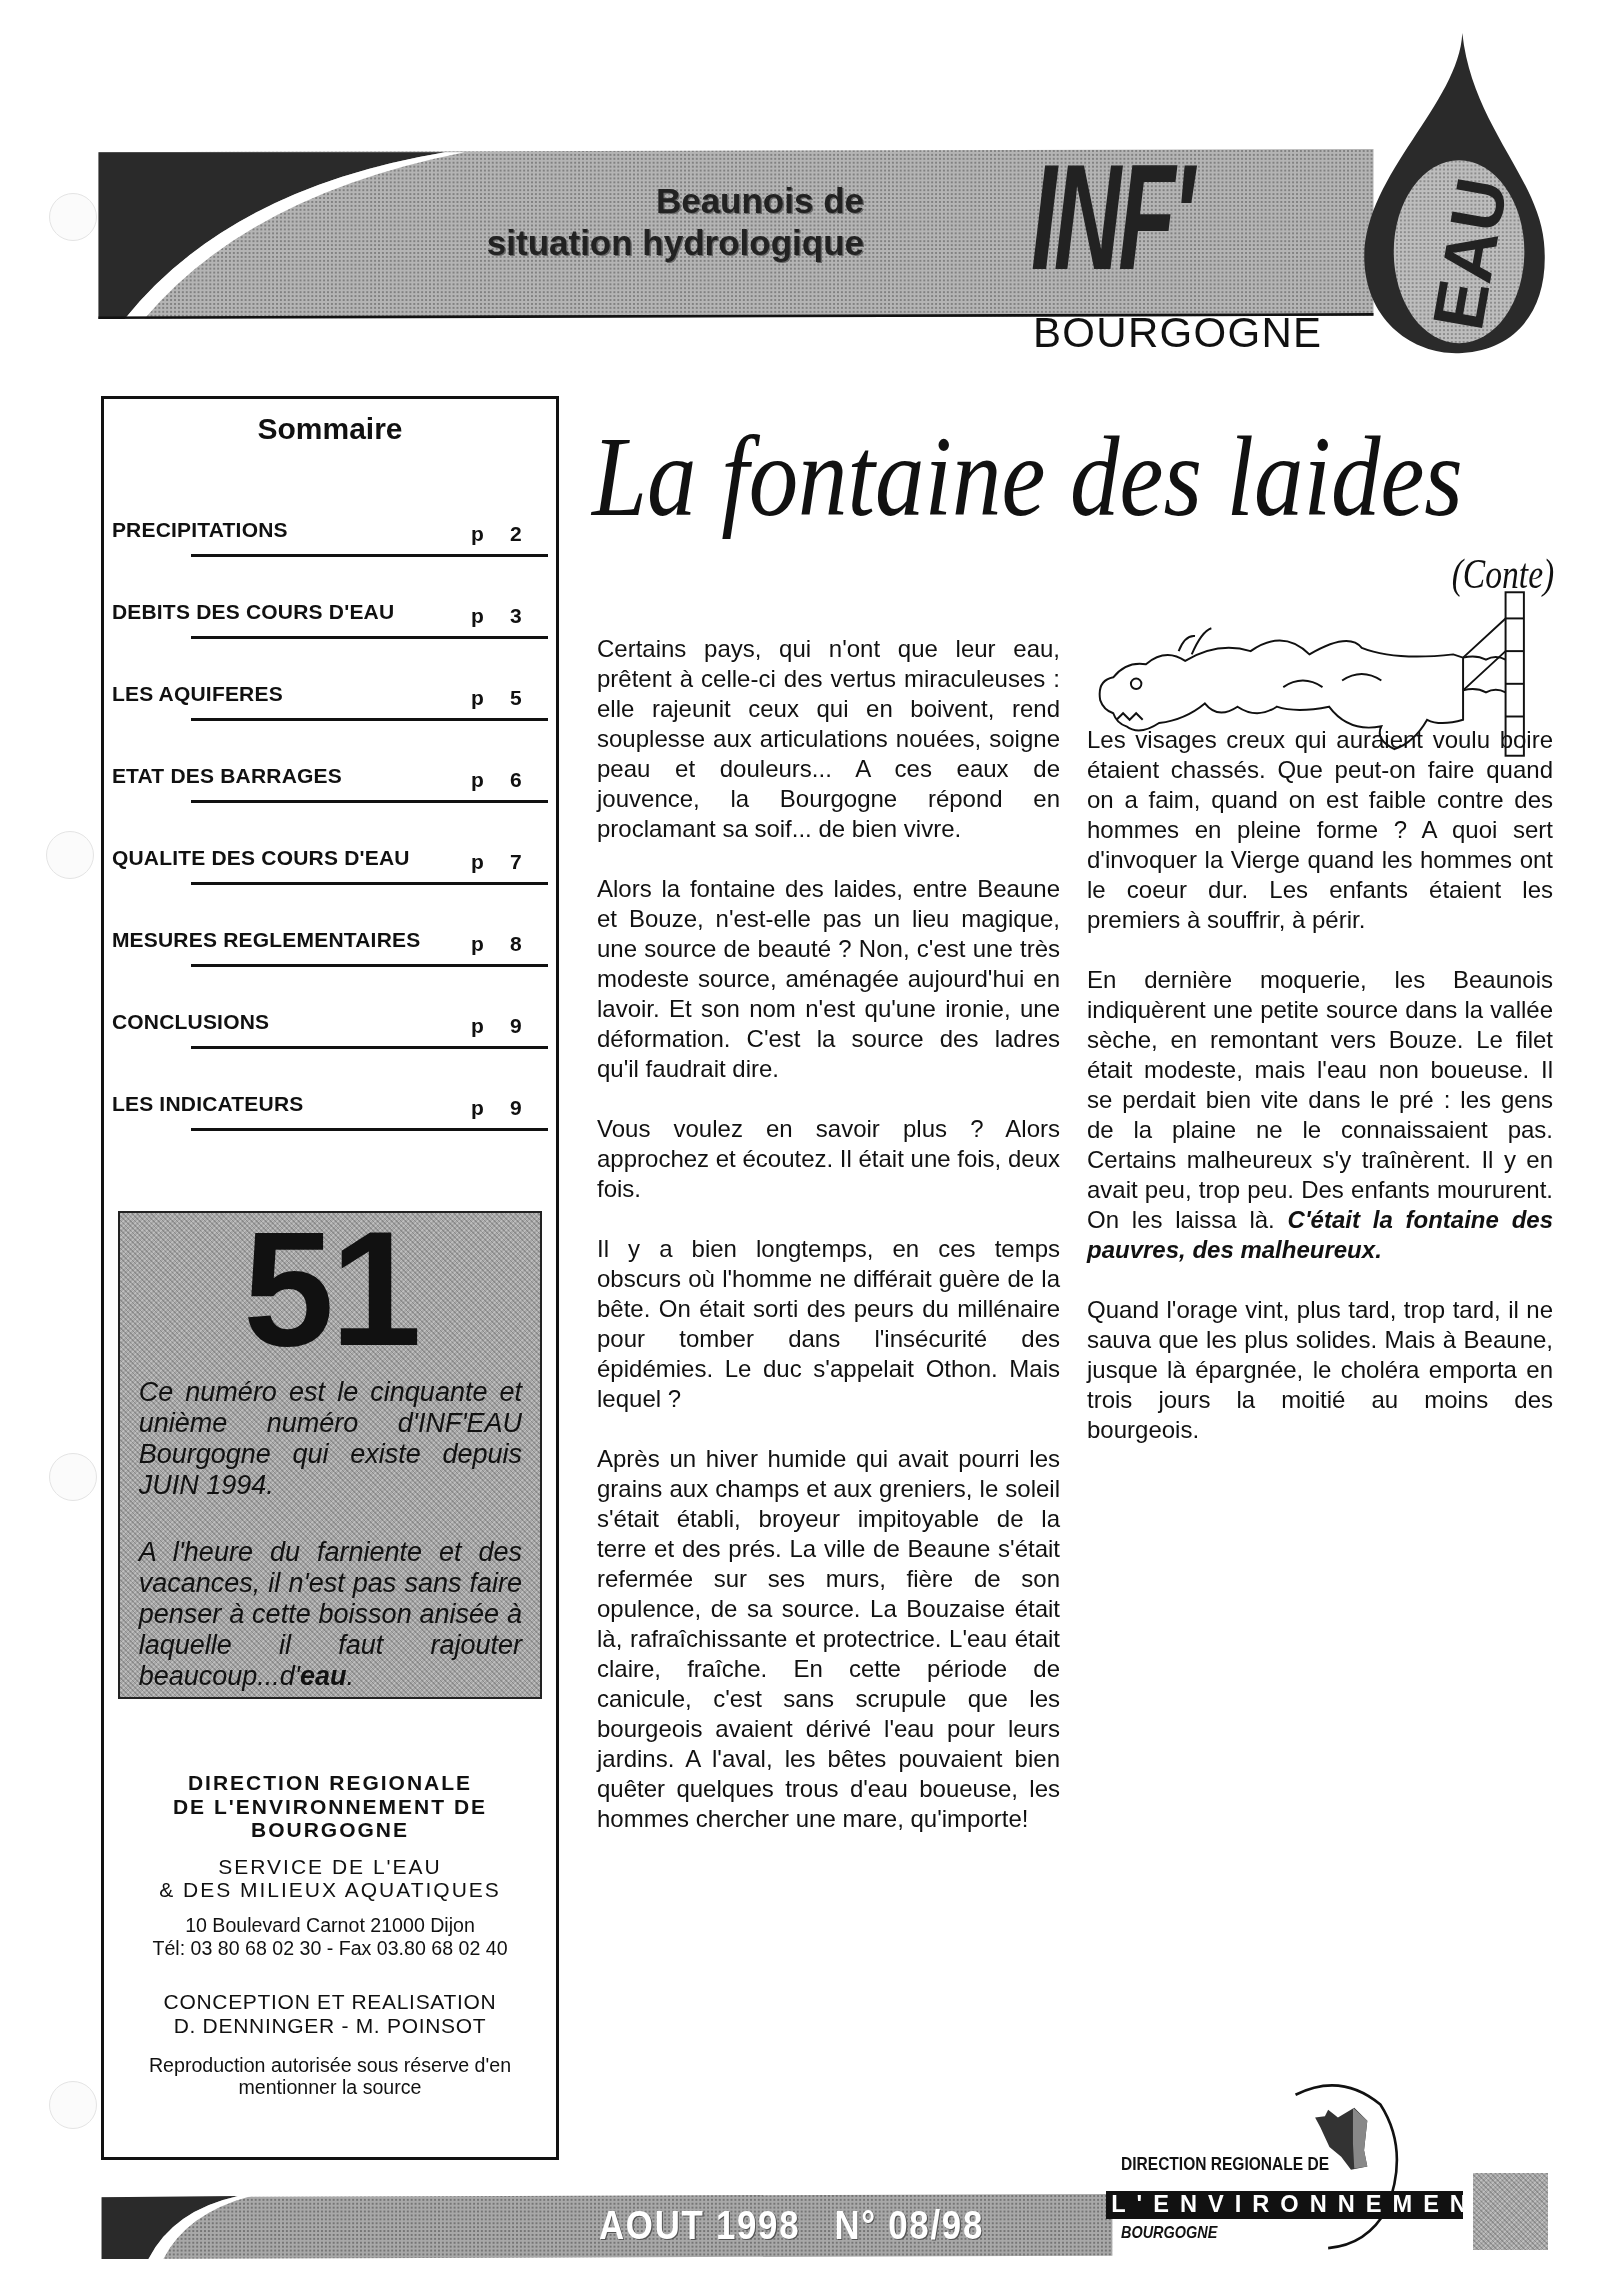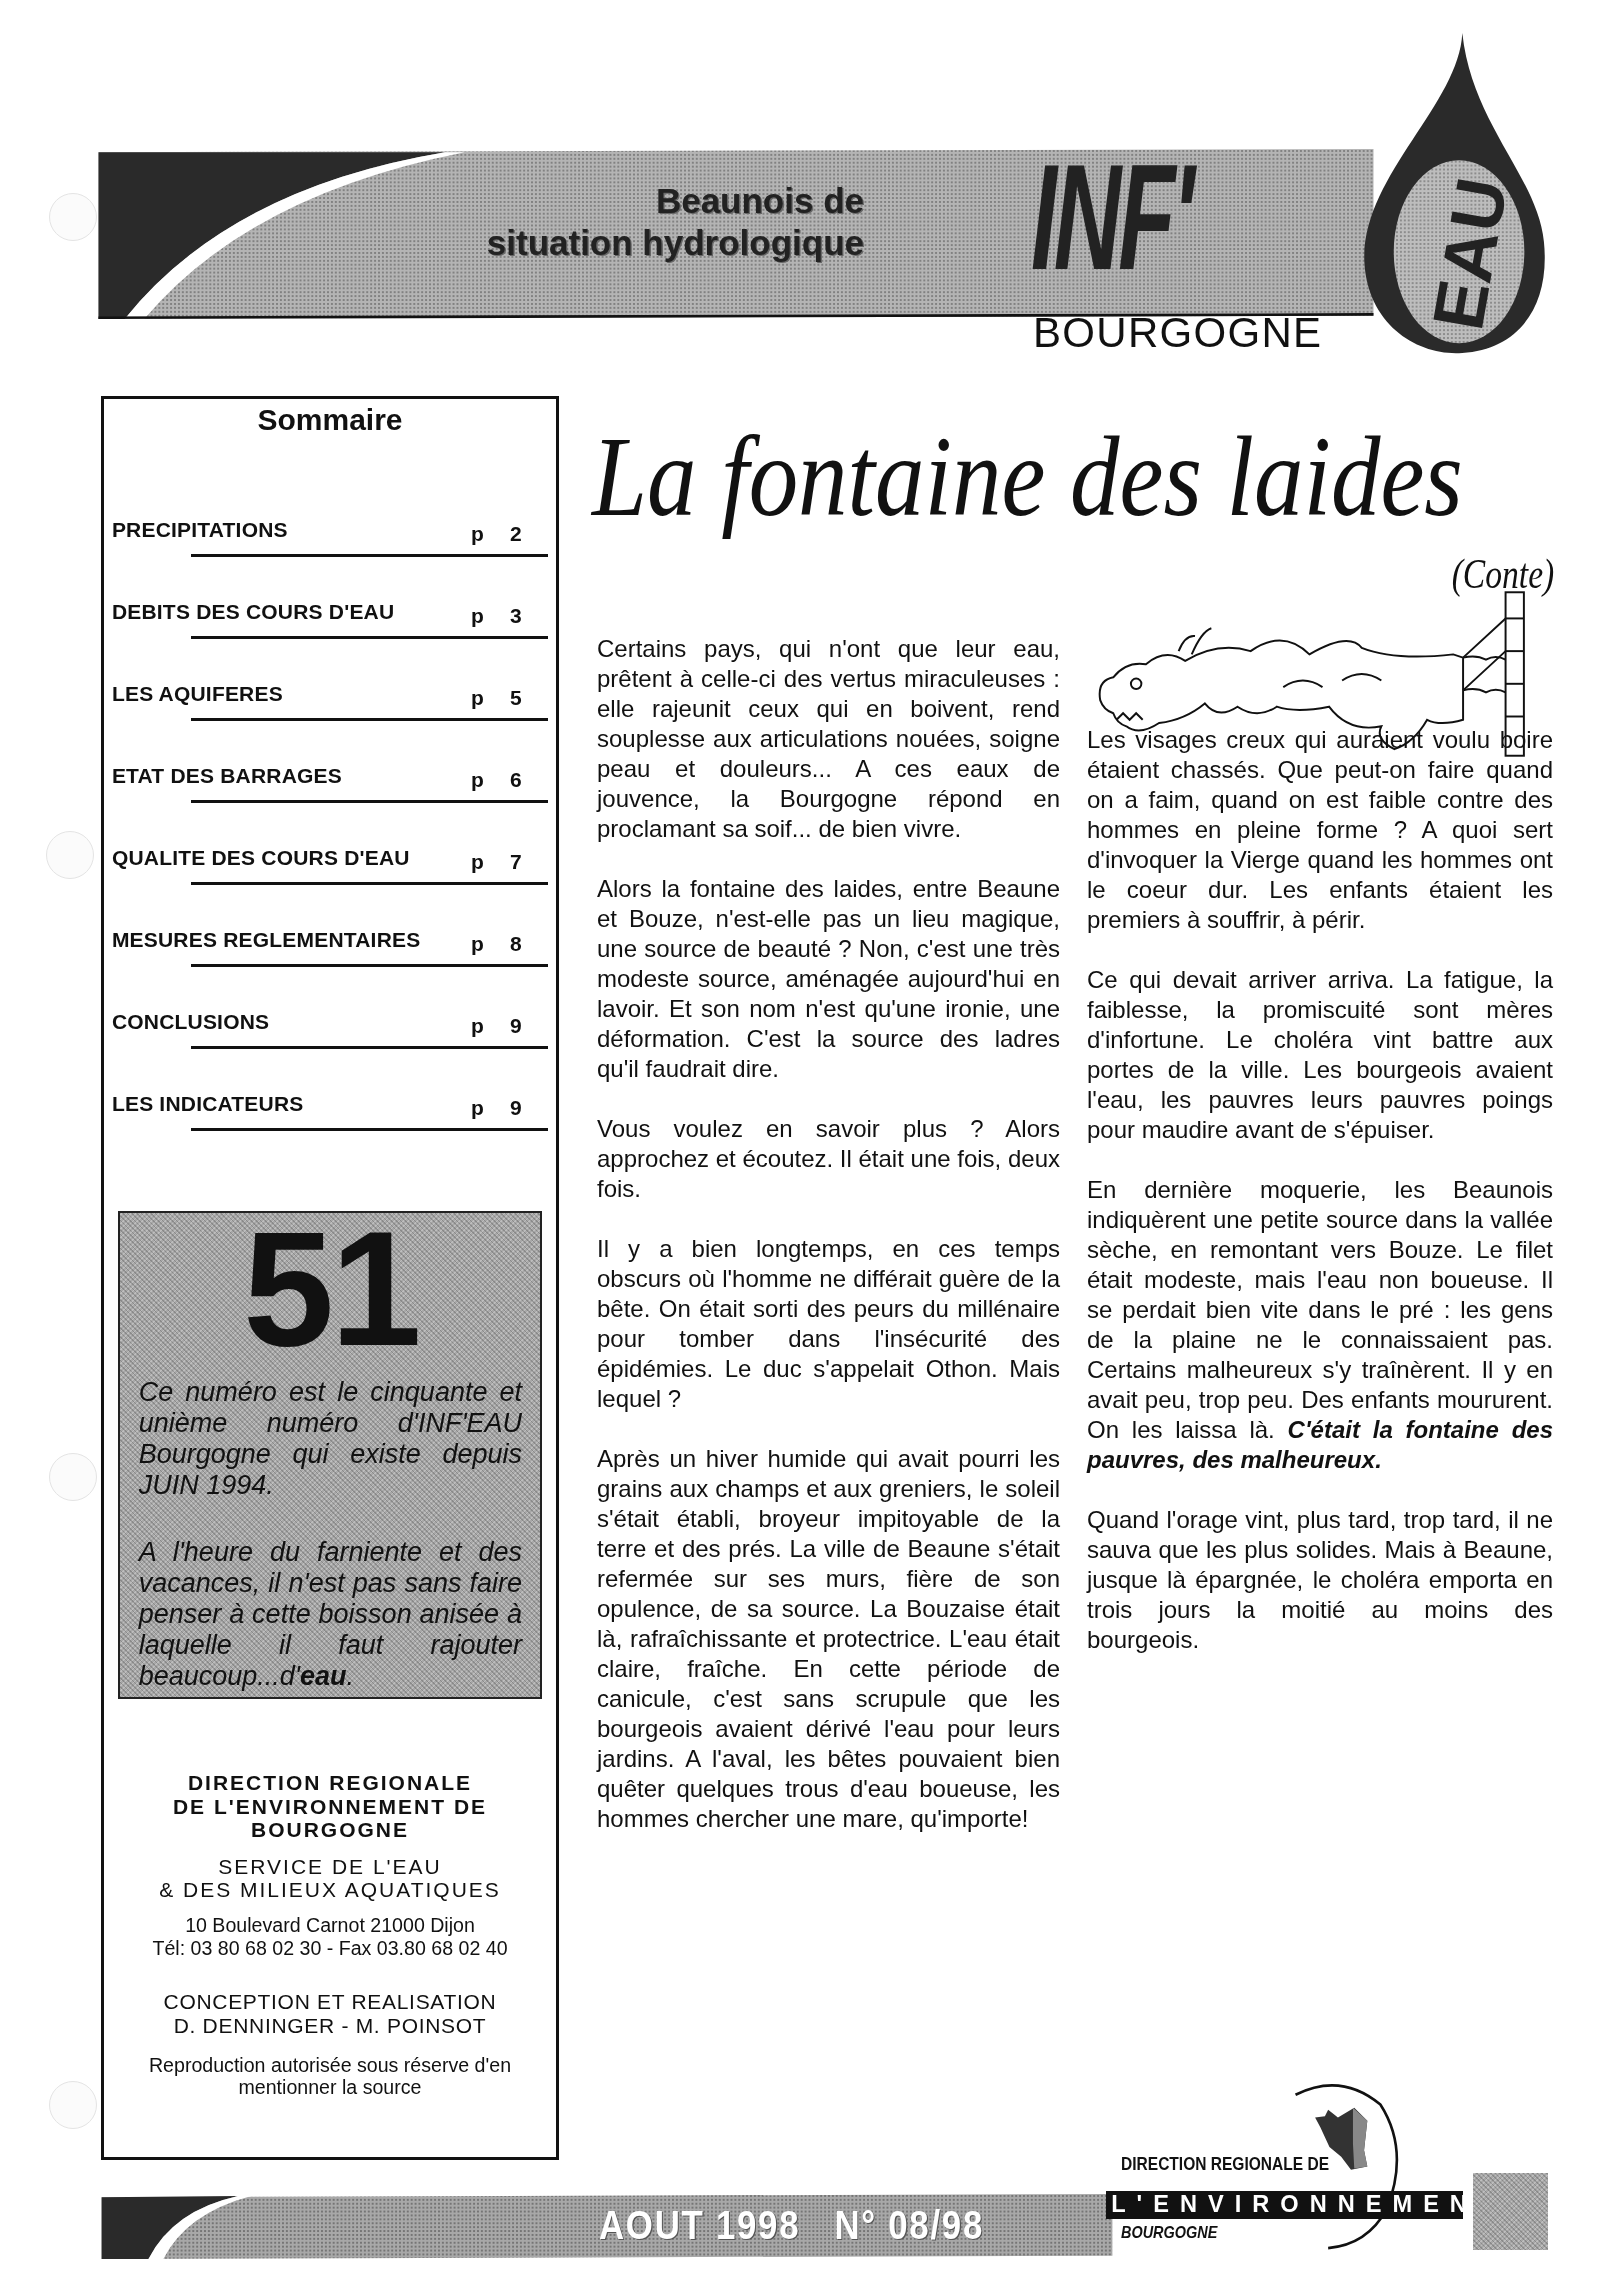--- a/index.html
+++ b/index.html
@@ -20,21 +20,21 @@
     font-weight:bold; font-size:35px; line-height:42px; color:#222;
     text-shadow: 1.3px 1.3px 0 #666; }
   .bourgogne-brand { position:absolute; left:1033px; top:309px; font-size:42px; font-weight:normal;
     letter-spacing:1.3px; color:#111; }
   .inf-brand { position:absolute; left:1031px; top:141px; font-size:151px; font-style:italic;
     font-family:"Liberation Sans Narrow","Liberation Sans", sans-serif; font-weight:bold;
     color:#222; transform:scaleX(0.62); transform-origin:left top; letter-spacing:-5.2px; line-height:1; }
 
   
   #sidebar { left:101px; top:396px; width:458px; height:1764px; border:3.3px solid #111; box-sizing:border-box; }
-  .sommaire-title { position:absolute; left:0; right:0; top:4px; text-align:center; font-weight:bold; font-size:30px; }
+  .sommaire-title { position:absolute; left:0; right:0; top:13px; text-align:center; font-weight:bold; font-size:30px; }
   .toc { position:absolute; left:7.9px; right:7.9px; top:118px; }
   .toc-item { position:relative; height:82px; }
   .toc-label { position:absolute; left:0; top:1px; font-size:21px; font-weight:bold; letter-spacing:0.2px;text-align:right; }
   .toc-p { position:absolute; left:359px; top:5.2px; font-size:21px; font-weight:bold; }
   .toc-num { position:absolute; left:398px; top:5.2px; font-size:21px; font-weight:bold; }
   .toc-rule { position:absolute; left:79px; right:0; top:37px; height:2.6px; background:#111; }
 
   .issue-box { position:absolute; left:14.4px; top:812px; width:424px; height:488px;
     border:2.6px solid #222; box-sizing:border-box;padding-left:40px; }
   .issue-number { position:absolute; left:0; right:0; top:-6.5px; text-align:center;
@@ -217,21 +217,20 @@
 <div id="col-mid" class="col">
   <p>Certains pays, qui n'ont que leur eau, prêtent à celle-ci des vertus miraculeuses : elle rajeunit ceux qui en boivent, rend souplesse aux articulations nouées, soigne peau et douleurs... A ces eaux de jouvence, la Bourgogne répond en proclamant sa soif... de bien vivre.</p>
   <p>Alors la fontaine des laides, entre Beaune et Bouze, n'est-elle pas un lieu magique, une source de beauté ? Non, c'est une très modeste source, aménagée aujourd'hui en lavoir. Et son nom n'est qu'une ironie, une déformation. C'est la source des ladres qu'il faudrait dire.</p>
   <p>Vous voulez en savoir plus ? Alors approchez et écoutez. Il était une fois, deux fois.</p>
   <p>Il y a bien longtemps, en ces temps obscurs où l'homme ne différait guère de la bête. On était sorti des peurs du millénaire pour tomber dans l'insécurité des épidémies. Le duc s'appelait Othon. Mais lequel ?</p>
   <p>Après un hiver humide qui avait pourri les grains aux champs et aux greniers, le soleil s'était établi, broyeur impitoyable de la terre et des prés. La ville de Beaune s'était refermée sur ses murs, fière de son opulence, de sa source. La Bouzaise était là, rafraîchissante et protectrice. L'eau était claire, fraîche. En cette période de canicule, c'est sans scrupule que les bourgeois avaient dérivé l'eau pour leurs jardins. A l'aval, les bêtes pouvaient bien quêter quelques trous d'eau boueuse, les hommes chercher une mare, qu'importe!</p>
 </div>
 
 <div id="col-right" class="col">
   <p>Les visages creux qui auraient voulu boire étaient chassés. Que peut-on faire quand on a faim, quand on est faible contre des hommes en pleine forme ? A quoi sert d'invoquer la Vierge quand les hommes ont le coeur dur. Les enfants étaient les premiers à souffrir, à périr.</p>
-  <p>Ce qui devait arriver arriva. La fatigue, la faiblesse, la promiscuité sont mères d'infortune. Le choléra vint battre aux portes de la ville. Les bourgeois avaient l'eau, les pauvres leurs pauvres poings pour maudire avant de s'épuiser.</p>
   <p><span>En dernière moquerie, les Beaunois indiquèrent une petite source dans la vallée sèche, en remontant vers Bouze. Le filet était modeste, mais l'eau non boueuse. Il se perdait bien vite dans le pré : les gens de la plaine ne le connaissaient pas. Certains malheureux s'y traînèrent. Il y en avait peu, trop peu. Des enfants moururent. On les laissa là. </span><span class="em-bold">C'était la fontaine des pauvres, des malheureux.</span></p>
   <p>Quand l'orage vint, plus tard, trop tard, il ne sauva que les plus solides. Mais à Beaune, jusque là épargnée, le choléra emporta en trois jours la moitié au moins des bourgeois.</p>
 </div>
 
 <div id="footer-band" class="abs">
   <svg width="1018" height="65" viewBox="0 0 1555 100" style="position:absolute;left:0;top:0">
     <defs>
       <pattern id="ht3" width="6" height="6" patternUnits="userSpaceOnUse">
         <rect width="6" height="6" fill="#a8a8a8"></rect>
           <circle cx="3" cy="3" r="1.4" fill="#5e5e5e"></circle>

